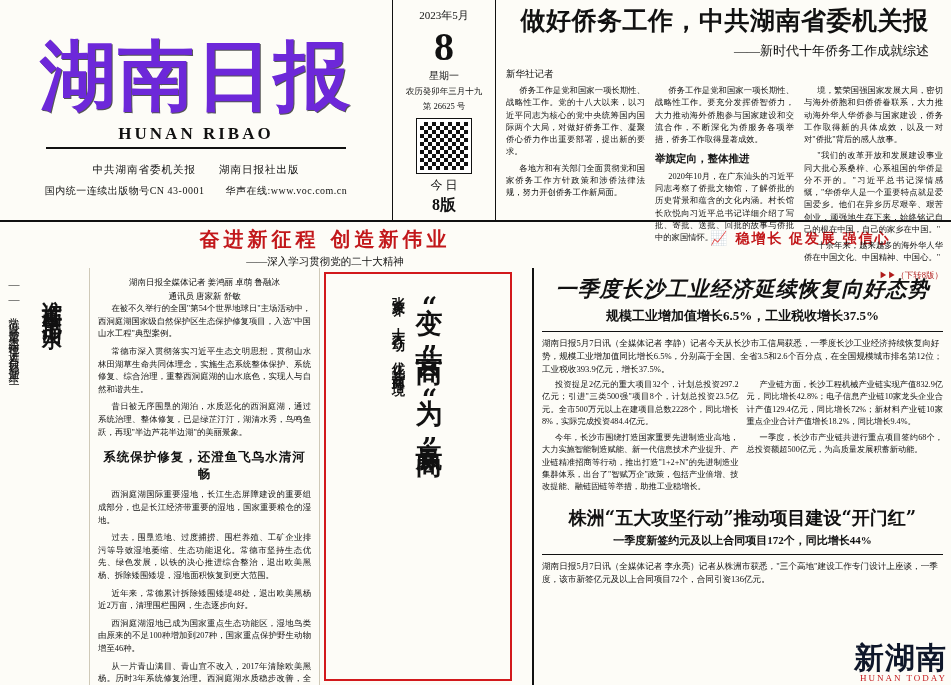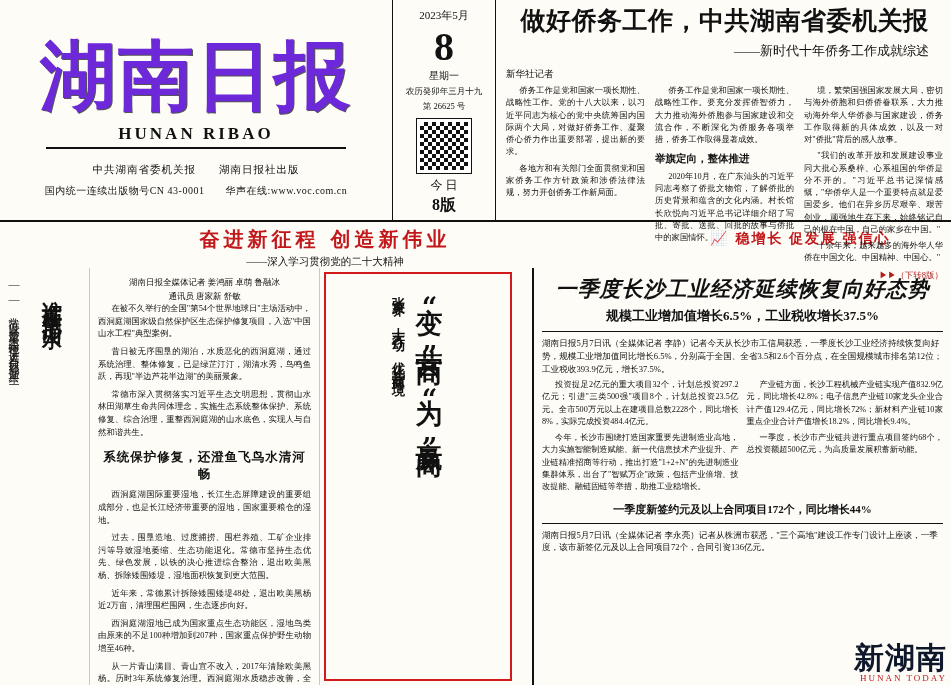--- a/index.html
+++ b/index.html
@@ -220,22 +220,22 @@
       <div class="col-a-inner">
         <div class="vtitle">谁挥画笔描山水</div>
         <div class="vtitle-sub">——常德以高质量生态绿色促进人与自然和谐共生</div>
       </div>
     </div>
 
     <div class="col-b">
       <div class="bl-credit">湖南日报全媒体记者  姜鸿丽 卓萌 鲁融冰</div>
       <div class="bl-credit">通讯员 唐家新  舒敏</div>
       <p class="bl-p">在被不久举行的全国"第54个世界地球日"主场活动中，西洞庭湖国家级自然保护区生态保护修复项目，入选"中国山水工程"典型案例。</p>
+      <p class="bl-p">常德市深入贯彻落实习近平生态文明思想，贯彻山水林田湖草生命共同体理念，实施生态系统整体保护、系统修复、综合治理，重整西洞庭湖的山水底色，实现人与自然和谐共生。</p>
       <p class="bl-p">昔日被无序围垦的湖泊，水质恶化的西洞庭湖，通过系统治理、整体修复，已是绿芷汀汀，湖清水秀，鸟鸣鱼跃，再现"半边芦花半边湖"的美丽景象。</p>
-      <p class="bl-p">常德市深入贯彻落实习近平生态文明思想，贯彻山水林田湖草生命共同体理念，实施生态系统整体保护、系统修复、综合治理，重整西洞庭湖的山水底色，实现人与自然和谐共生。</p>
       <div class="bl-h2">系统保护修复，还澄鱼飞鸟水清河畅</div>
       <p class="bl-p">西洞庭湖国际重要湿地，长江生态屏障建设的重要组成部分，也是长江经济带重要的湿地，国家重要粮仓的湿地。</p>
       <p class="bl-p">过去，围垦造地、过度捕捞、围栏养殖、工矿企业排污等导致湿地萎缩、生态功能退化。常德市坚持生态优先、绿色发展，以铁的决心推进综合整治，退出欧美黑杨、拆除矮围矮堤，湿地面积恢复到更大范围。</p>
       <p class="bl-p">近年来，常德累计拆除矮围矮堤48处，退出欧美黑杨近2万亩，清理围栏围网，生态逐步向好。</p>
       <p class="bl-p">西洞庭湖湿地已成为国家重点生态功能区，湿地鸟类由原来的不足100种增加到207种，国家重点保护野生动物增至46种。</p>
       <p class="bl-p">从一片青山满目、青山宜不改入，2017年清除欧美黑杨。历时3年系统修复治理。西洞庭湖水质稳步改善，全域优良率达100%，全年优良天数达到424天，迈入"全国生态文明建设示范区"新阶段。</p>
 
     </div>
 
     <div class="col-c">
@@ -255,20 +255,21 @@
       <div class="re-cols">
         <div class="re-col">
           <p>投资提足2亿元的重大项目32个，计划总投资297.2亿元；引进"三类500强"项目8个，计划总投资23.5亿元。全市500万元以上在建项目总数2228个，同比增长8%，实际完成投资484.4亿元。</p>
           <p>今年，长沙市围绕打造国家重要先进制造业高地，大力实施智能制造赋能、新一代信息技术产业提升、产业链精准招商等行动，推出打造"1+2+N"的先进制造业集群体系，出台了"智赋万企"政策，包括产业倍增、技改提能、融链固链等举措，助推工业稳增长。</p>
         </div>
         <div class="re-col">
           <p>产业链方面，长沙工程机械产业链实现产值832.9亿元，同比增长42.8%；电子信息产业链10家龙头企业合计产值129.4亿元，同比增长72%；新材料产业链10家重点企业合计产值增长18.2%，同比增长9.4%。</p>
           <p>一季度，长沙市产业链共进行重点项目签约68个，总投资额超500亿元，为高质量发展积蓄新动能。</p>
         </div>
       </div>
+      <div class="re-h2">株洲“五大攻坚行动”推动项目建设“开门红”</div>
       <div class="re-h2s">一季度新签约元及以上合同项目172个，同比增长44%</div>
       <div class="re-rule"></div>
       <div class="re-byline">湖南日报5月7日讯（全媒体记者 李永亮）记者从株洲市获悉，"三个高地"建设工作专门设计上座谈，一季度，该市新签亿元及以上合同项目72个，合同引资136亿元。</div>
     </div>
   </div>
 
   <div class="brand-stamp">
     <div class="brand-cn">新湖南</div>
     <div class="brand-en">HUNAN TODAY</div>
   </div>

